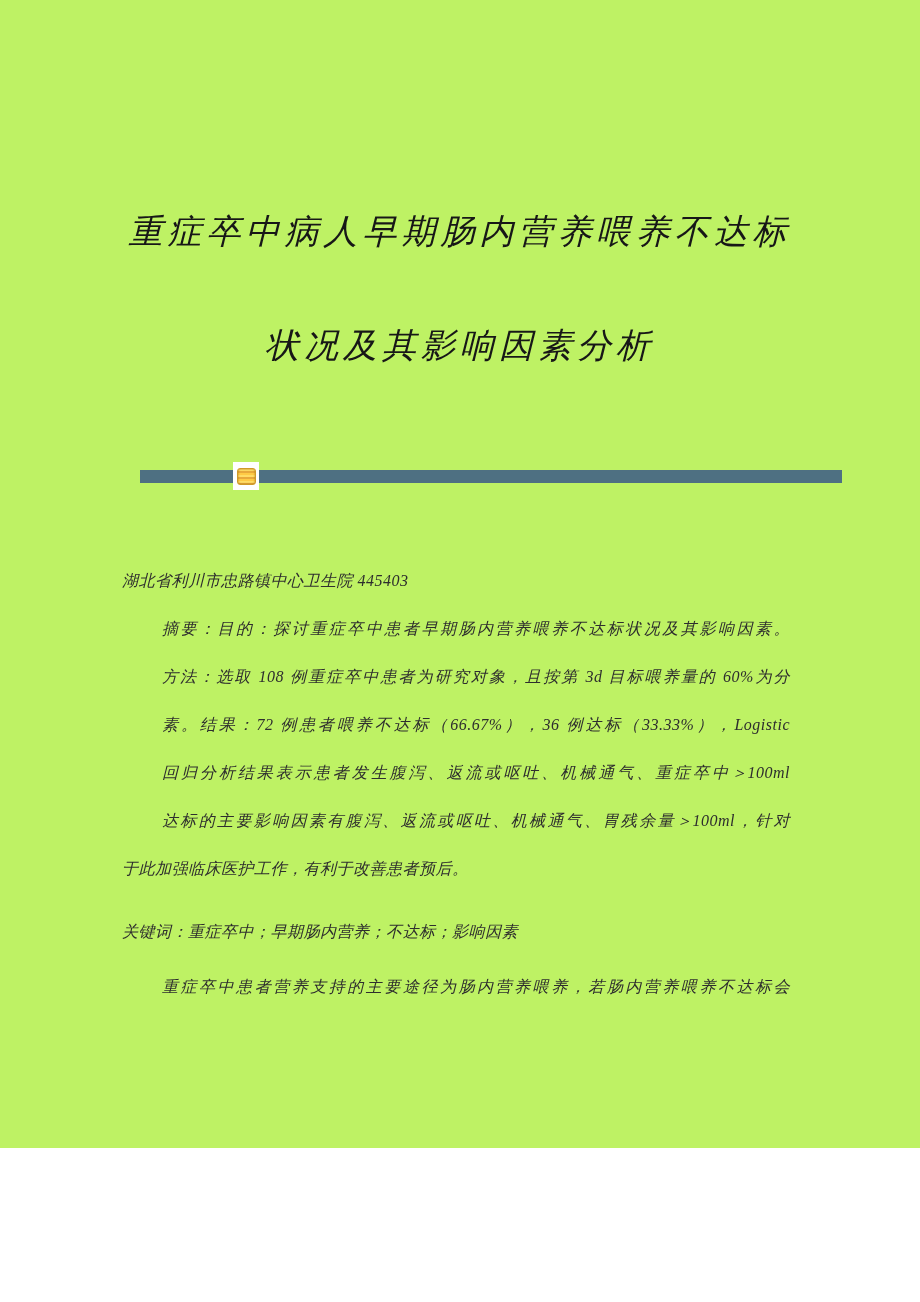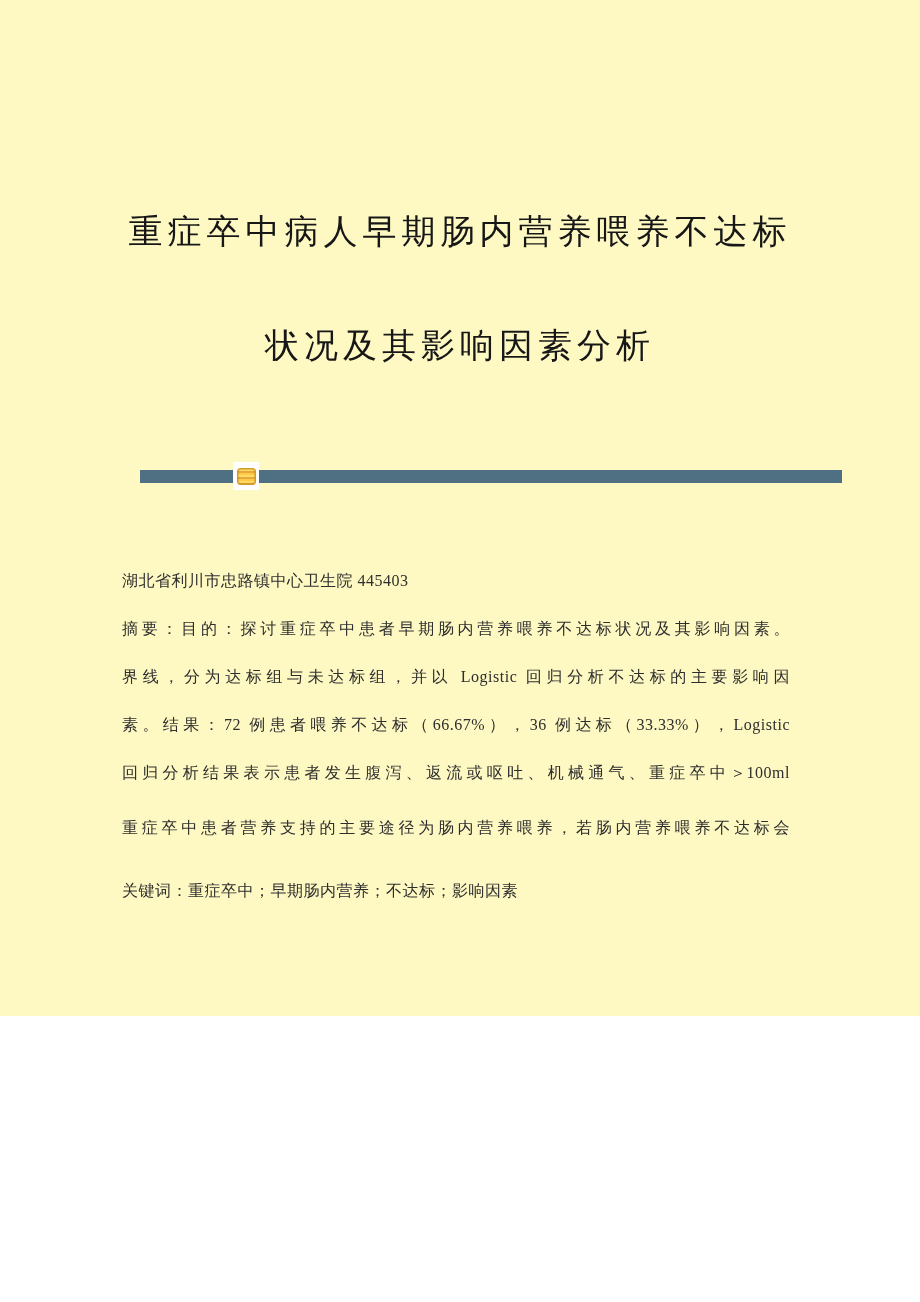--- a/index.html
+++ b/index.html
@@ -3,23 +3,24 @@
 <meta charset="utf-8">
 <style>
   html, body { margin: 0; padding: 0; }
   body {
     width: 920px; height: 1302px;
     background: #ffffff;
     font-family: "Liberation Serif", "DejaVu Serif", serif;
   }
   .page {
     position: relative;
-    width: 920px; height: 1016px;
-    background: #fef9c3;
+    width: 920px; height: 1148px;
+    background: #bef264;
     overflow: hidden;
+    font-style: italic;
   }
   
   .doc-title {
     position: absolute;
     left: 0; width: 920px;
     margin: 0;
     text-align: center;
     font-size: 34px;
     font-weight: 500;
     color: #171717;
@@ -71,20 +72,21 @@
   .line {
     height: 48px;
     line-height: 48px;
     white-space: nowrap;
     overflow: visible;
   }
   .line.fill {
     white-space: normal;
     text-align: justify;
     text-align-last: justify;
+    margin-left: 40px;
   }
   .keywords-line { margin-top: 15px; }
   .intro-first   { margin-top: 7px; }
 </style>
 </head>
 <body>
 
 <div class="page">
 
   <h1 class="doc-title" id="title-line-1">重症卒中病人早期肠内营养喂养不达标</h1>
@@ -95,23 +97,25 @@
     <span class="divider-icon-wrap">
       <span class="gold-gem"></span>
     </span>
   </div>
 
   <div class="text-block">
 
     <div class="line">湖北省利川市忠路镇中心卫生院 445403</div>
 
     <div class="line fill">摘要：目的：探讨重症卒中患者早期肠内营养喂养不达标状况及其影响因素。</div>
-    <div class="line fill">界线，分为达标组与未达标组，并以 Logistic 回归分析不达标的主要影响因</div>
+    <div class="line fill">方法：选取 108 例重症卒中患者为研究对象，且按第 3d 目标喂养量的 60%为分</div>
     <div class="line fill">素。结果：72 例患者喂养不达标（66.67%），36 例达标（33.33%），Logistic</div>
     <div class="line fill">回归分析结果表示患者发生腹泻、返流或呕吐、机械通气、重症卒中＞100ml</div>
+    <div class="line fill">达标的主要影响因素有腹泻、返流或呕吐、机械通气、胃残余量＞100ml，针对</div>
+    <div class="line">于此加强临床医护工作，有利于改善患者预后。</div>
+
+    <div class="line keywords-line">关键词：重症卒中；早期肠内营养；不达标；影响因素</div>
 
     <div class="line fill intro-first">重症卒中患者营养支持的主要途径为肠内营养喂养，若肠内营养喂养不达标会</div>
-
-    <div class="line keywords-line">关键词：重症卒中；早期肠内营养；不达标；影响因素</div>
 
   </div>
 
 </div>
 
 </body></html>

